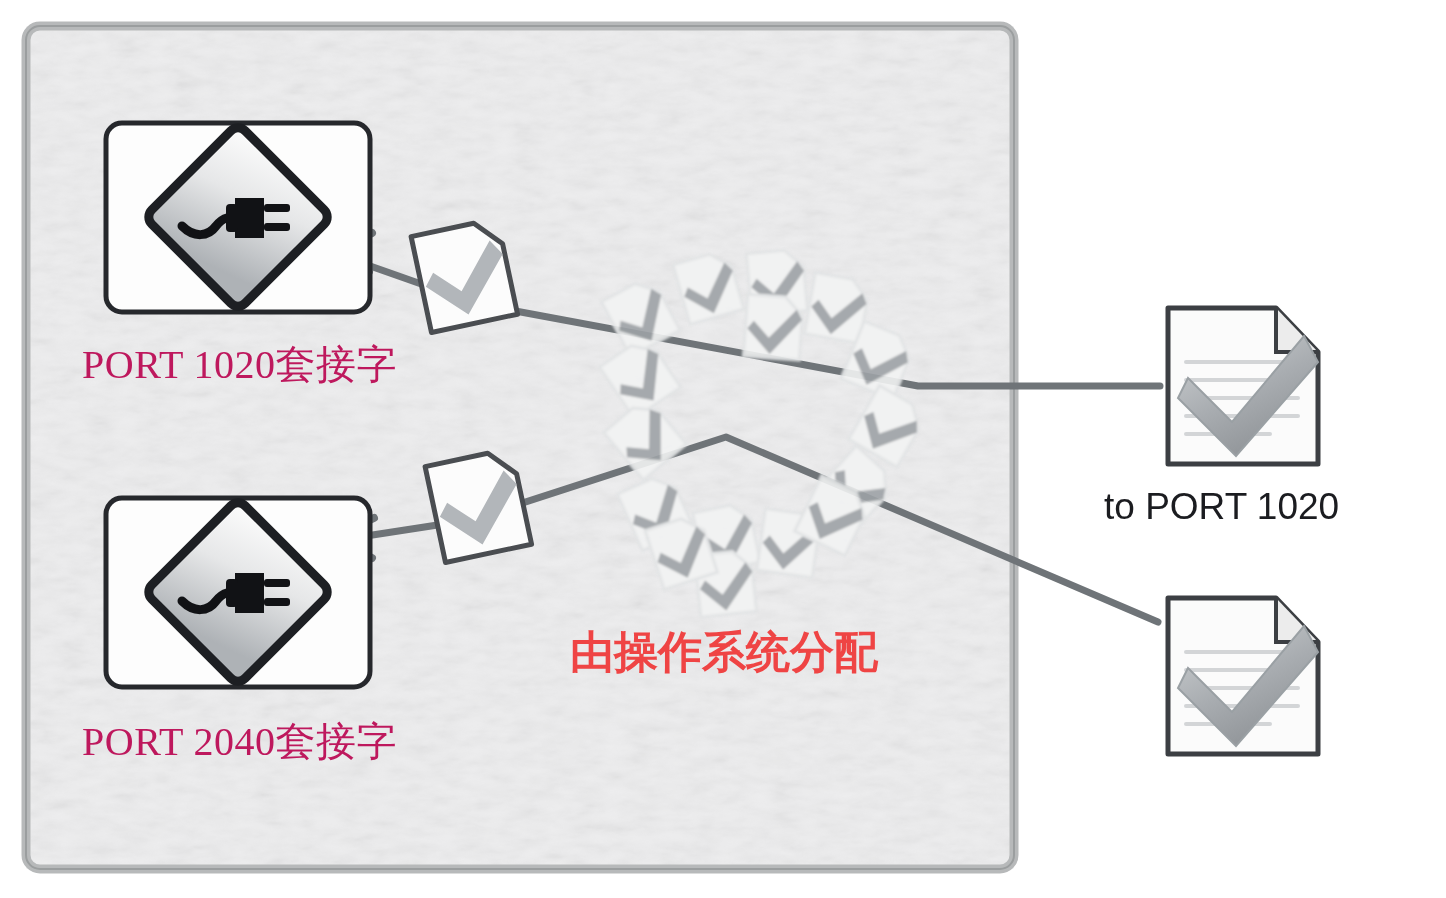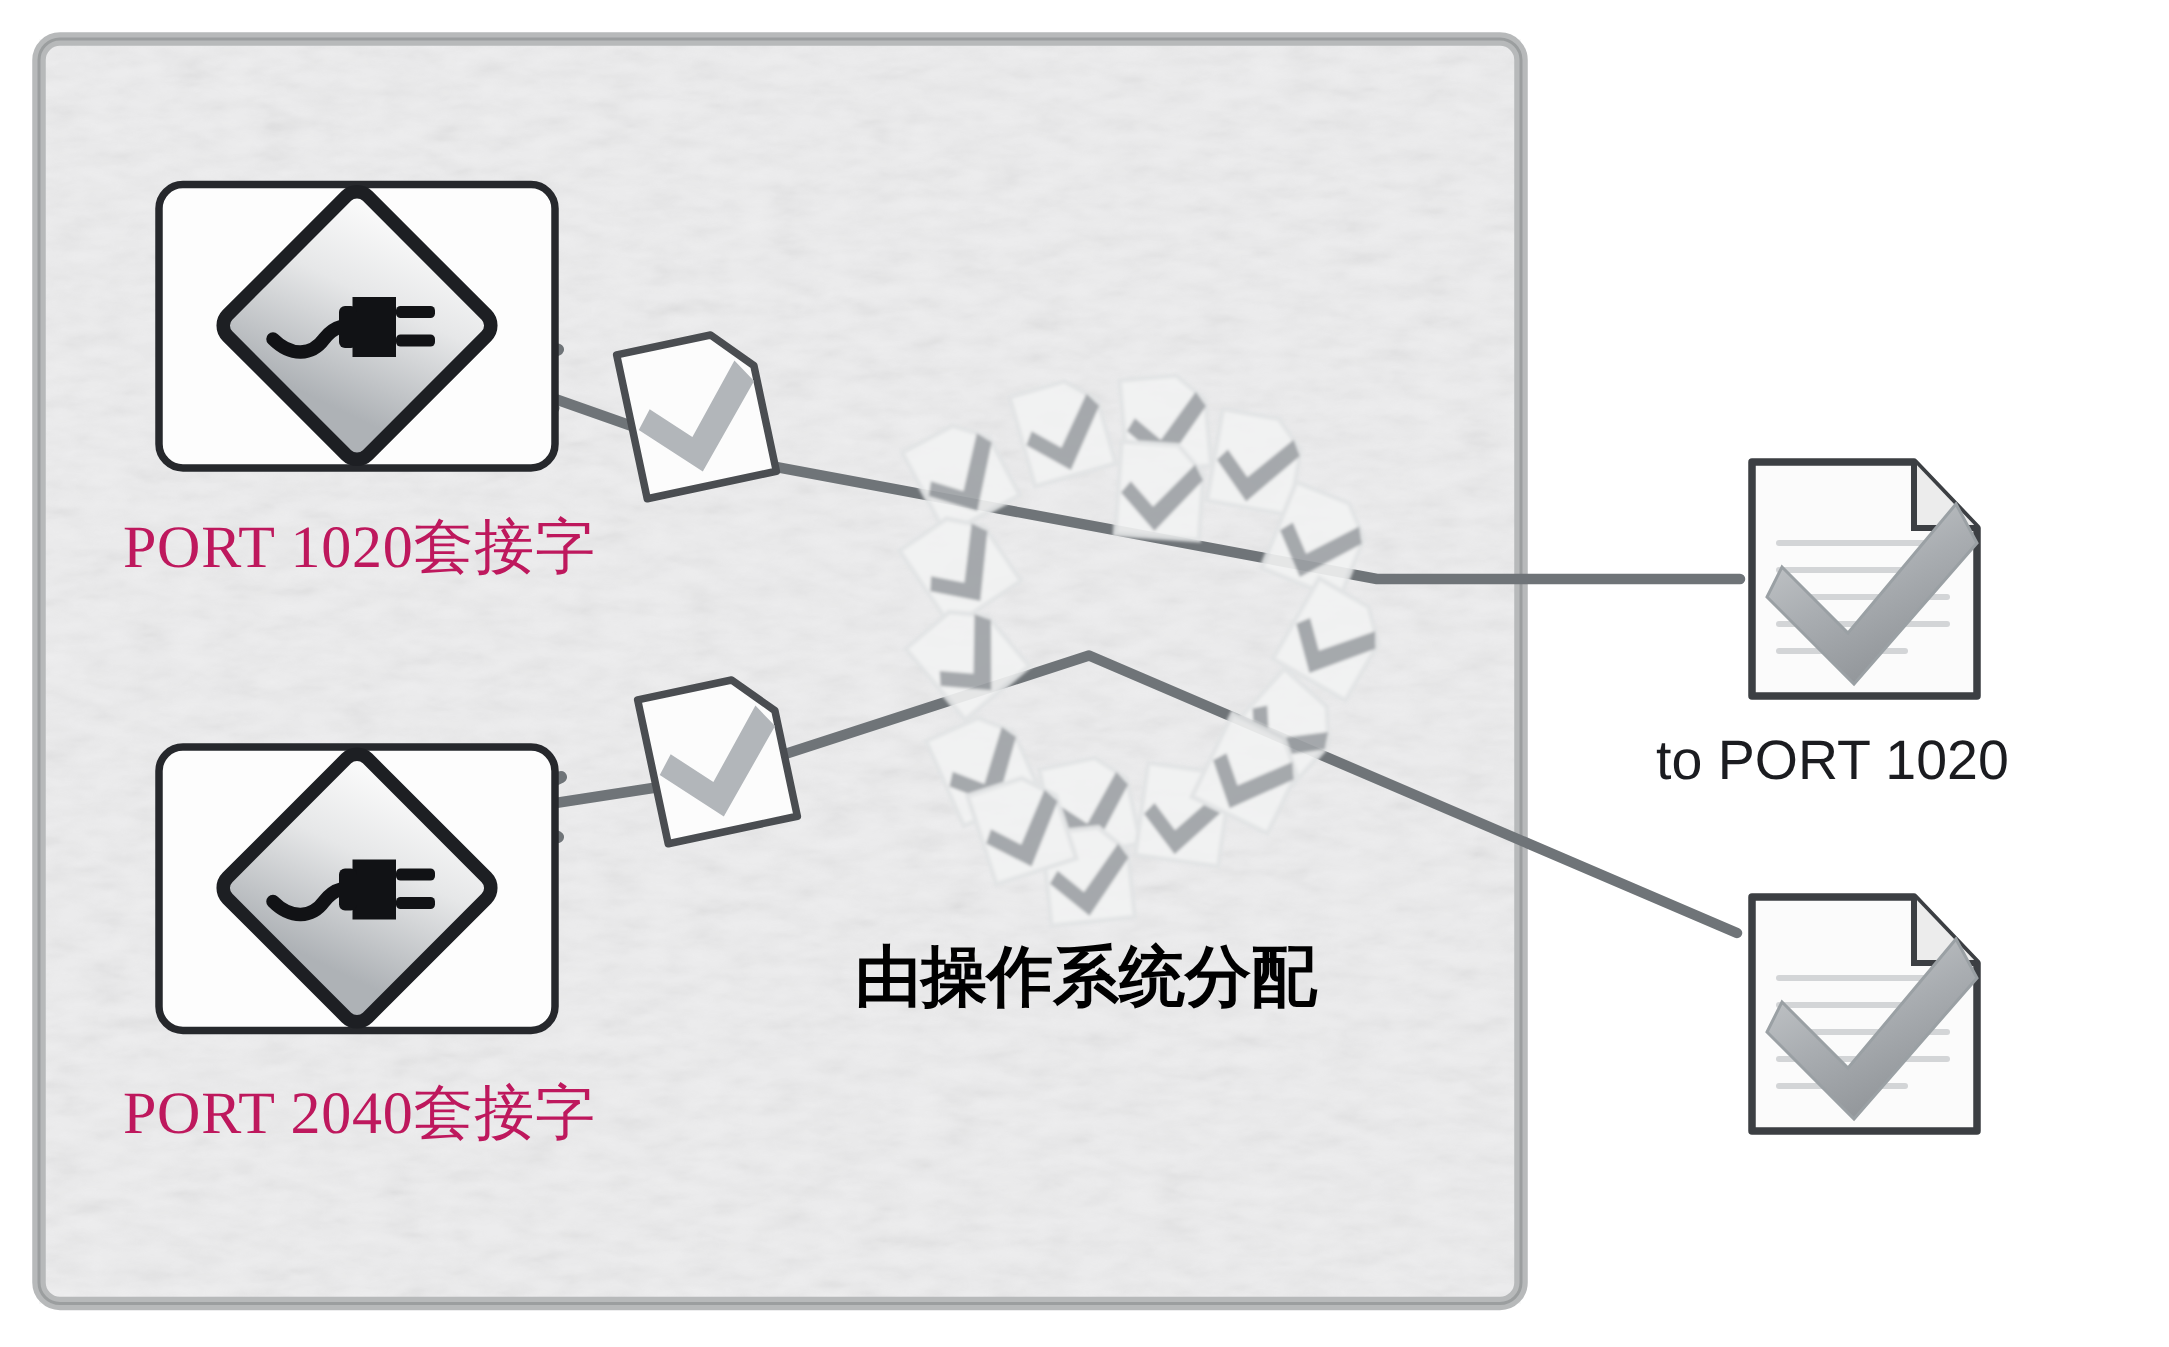--- a/index.html
+++ b/index.html
@@ -36,21 +36,21 @@
     letter-spacing: 0.5px;
   }
   .lbl-sans {
     font-family: "Liberation Sans", "DejaVu Sans", sans-serif;
     font-size: 37px;
     color: #1b1c20;
   }
   .lbl-cjk {
     font-family: "DejaVu Sans", "Liberation Sans", sans-serif;
     font-size: 44px;
-    color: #000000;
+    color: #ef4444;
     font-weight: 600;
   }
 </style>
 </head>
 <body>
 
 <div id="canvas">
 
   <svg id="diagram-svg" viewBox="0 0 1446 898">
     <defs>

